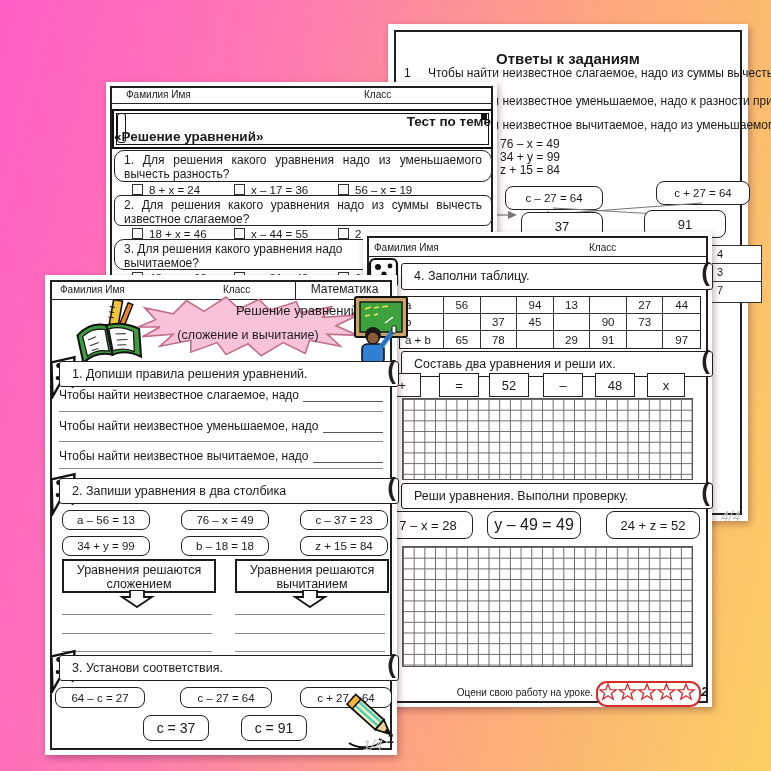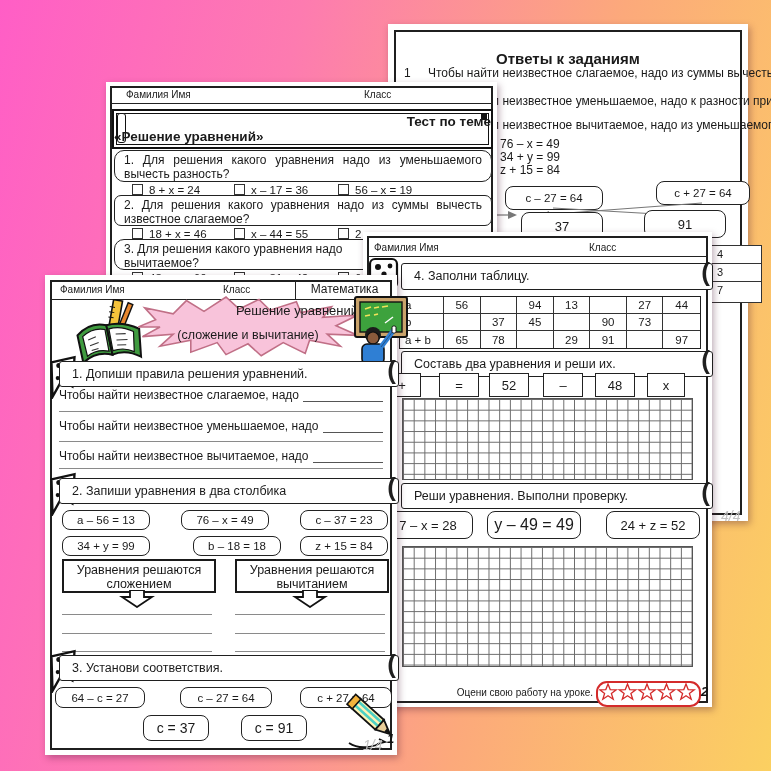--- a/index.html
+++ b/index.html
@@ -270,21 +270,21 @@
     <circle cx="16" cy="16" r="2.2" fill="#111"></circle>
       <circle cx="10" cy="22" r="2" fill="#111"></circle>
     <circle cx="20" cy="22" r="1.8" fill="#111"></circle>
   </svg>
   <div class="banner" style="left:14px;top:203px;width:326px;height:24px;">2. Запиши уравнения в два столбика</div>
 
   <div class="eqbox" style="left:17px;top:235px;width:86px;height:18px;">а – 56 = 13</div>
   <div class="eqbox" style="left:136px;top:235px;width:86px;height:18px;">76 – х = 49</div>
   <div class="eqbox" style="left:255px;top:235px;width:86px;height:18px;">с – 37 = 23</div>
   <div class="eqbox" style="left:17px;top:261px;width:86px;height:18px;">34 + у = 99</div>
-  <div class="eqbox" style="left:148px;top:261px;width:86px;height:18px;">b – 18 = 18</div>
+  <div class="eqbox" style="left:136px;top:261px;width:86px;height:18px;">b – 18 = 18</div>
   <div class="eqbox" style="left:255px;top:261px;width:86px;height:18px;">z + 15 = 84</div>
 
   <div class="solvebox" style="left:17px;top:284px;width:150px;height:28px;">
     <div>Уравнения решаются</div>
     <div>сложением</div>
   </div>
   <div class="solvebox" style="left:190px;top:284px;width:150px;height:28px;">
     <div>Уравнения решаются</div>
     <div>вычитанием</div>
   </div>

